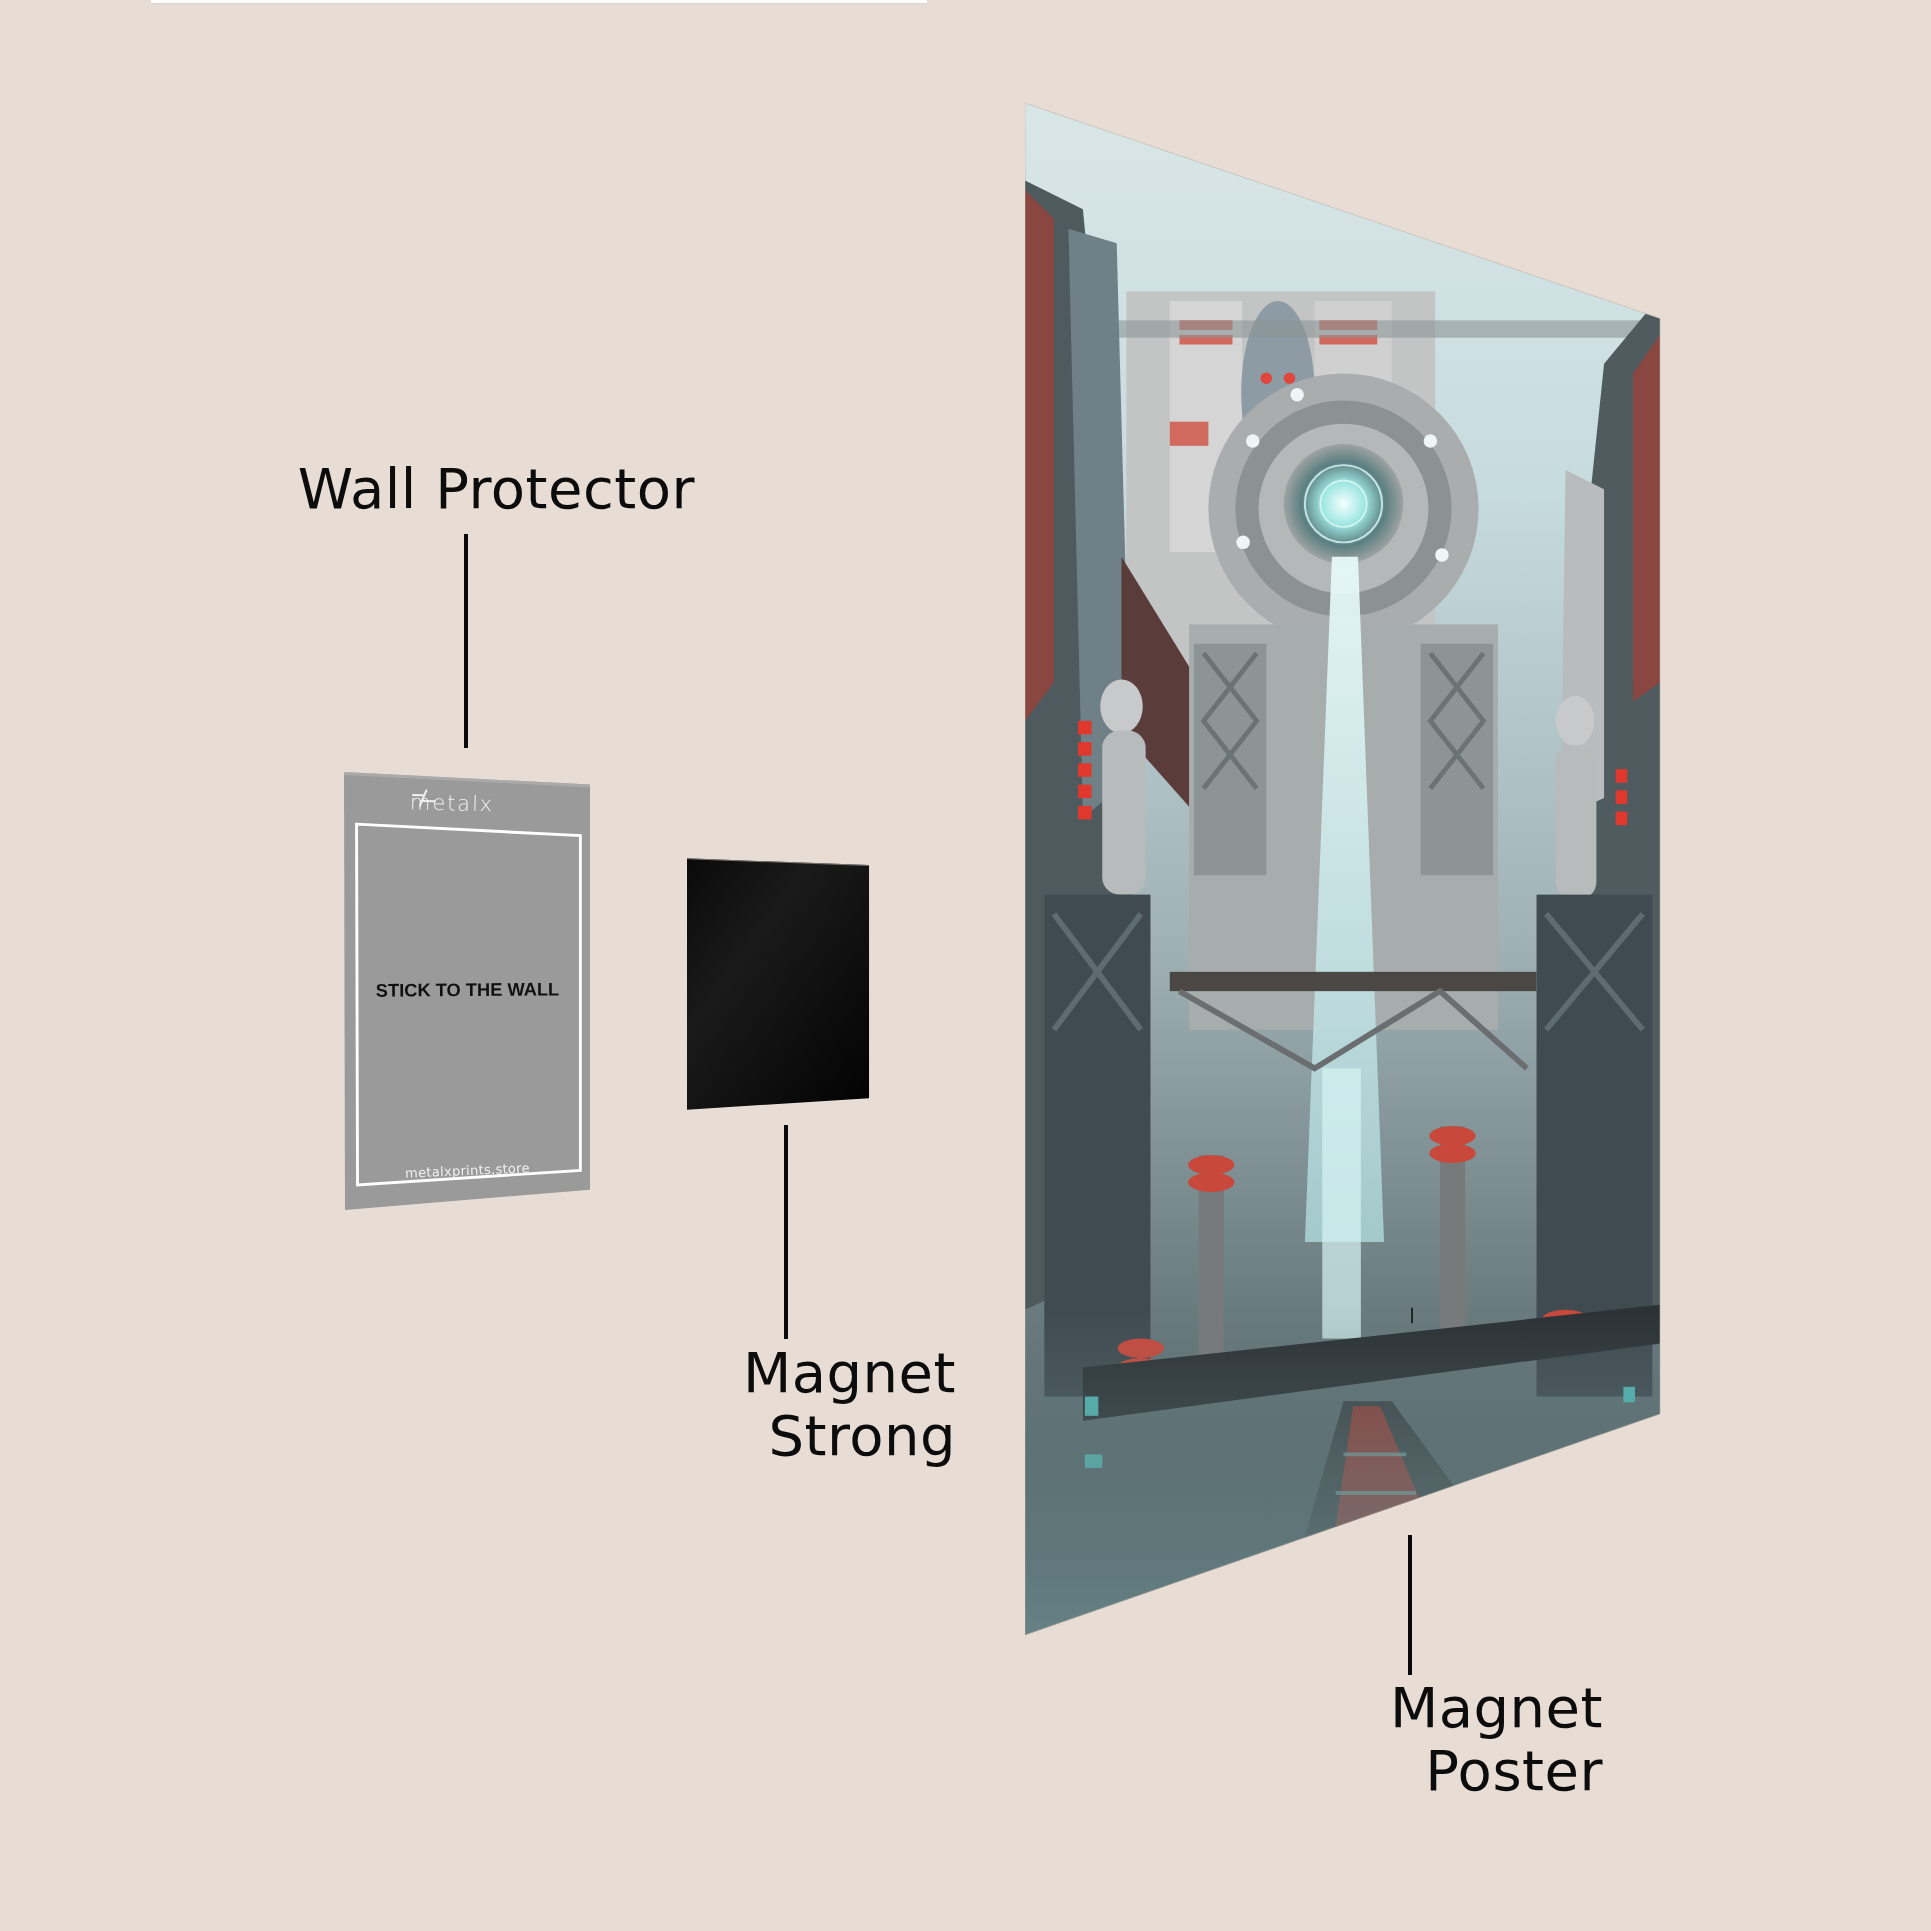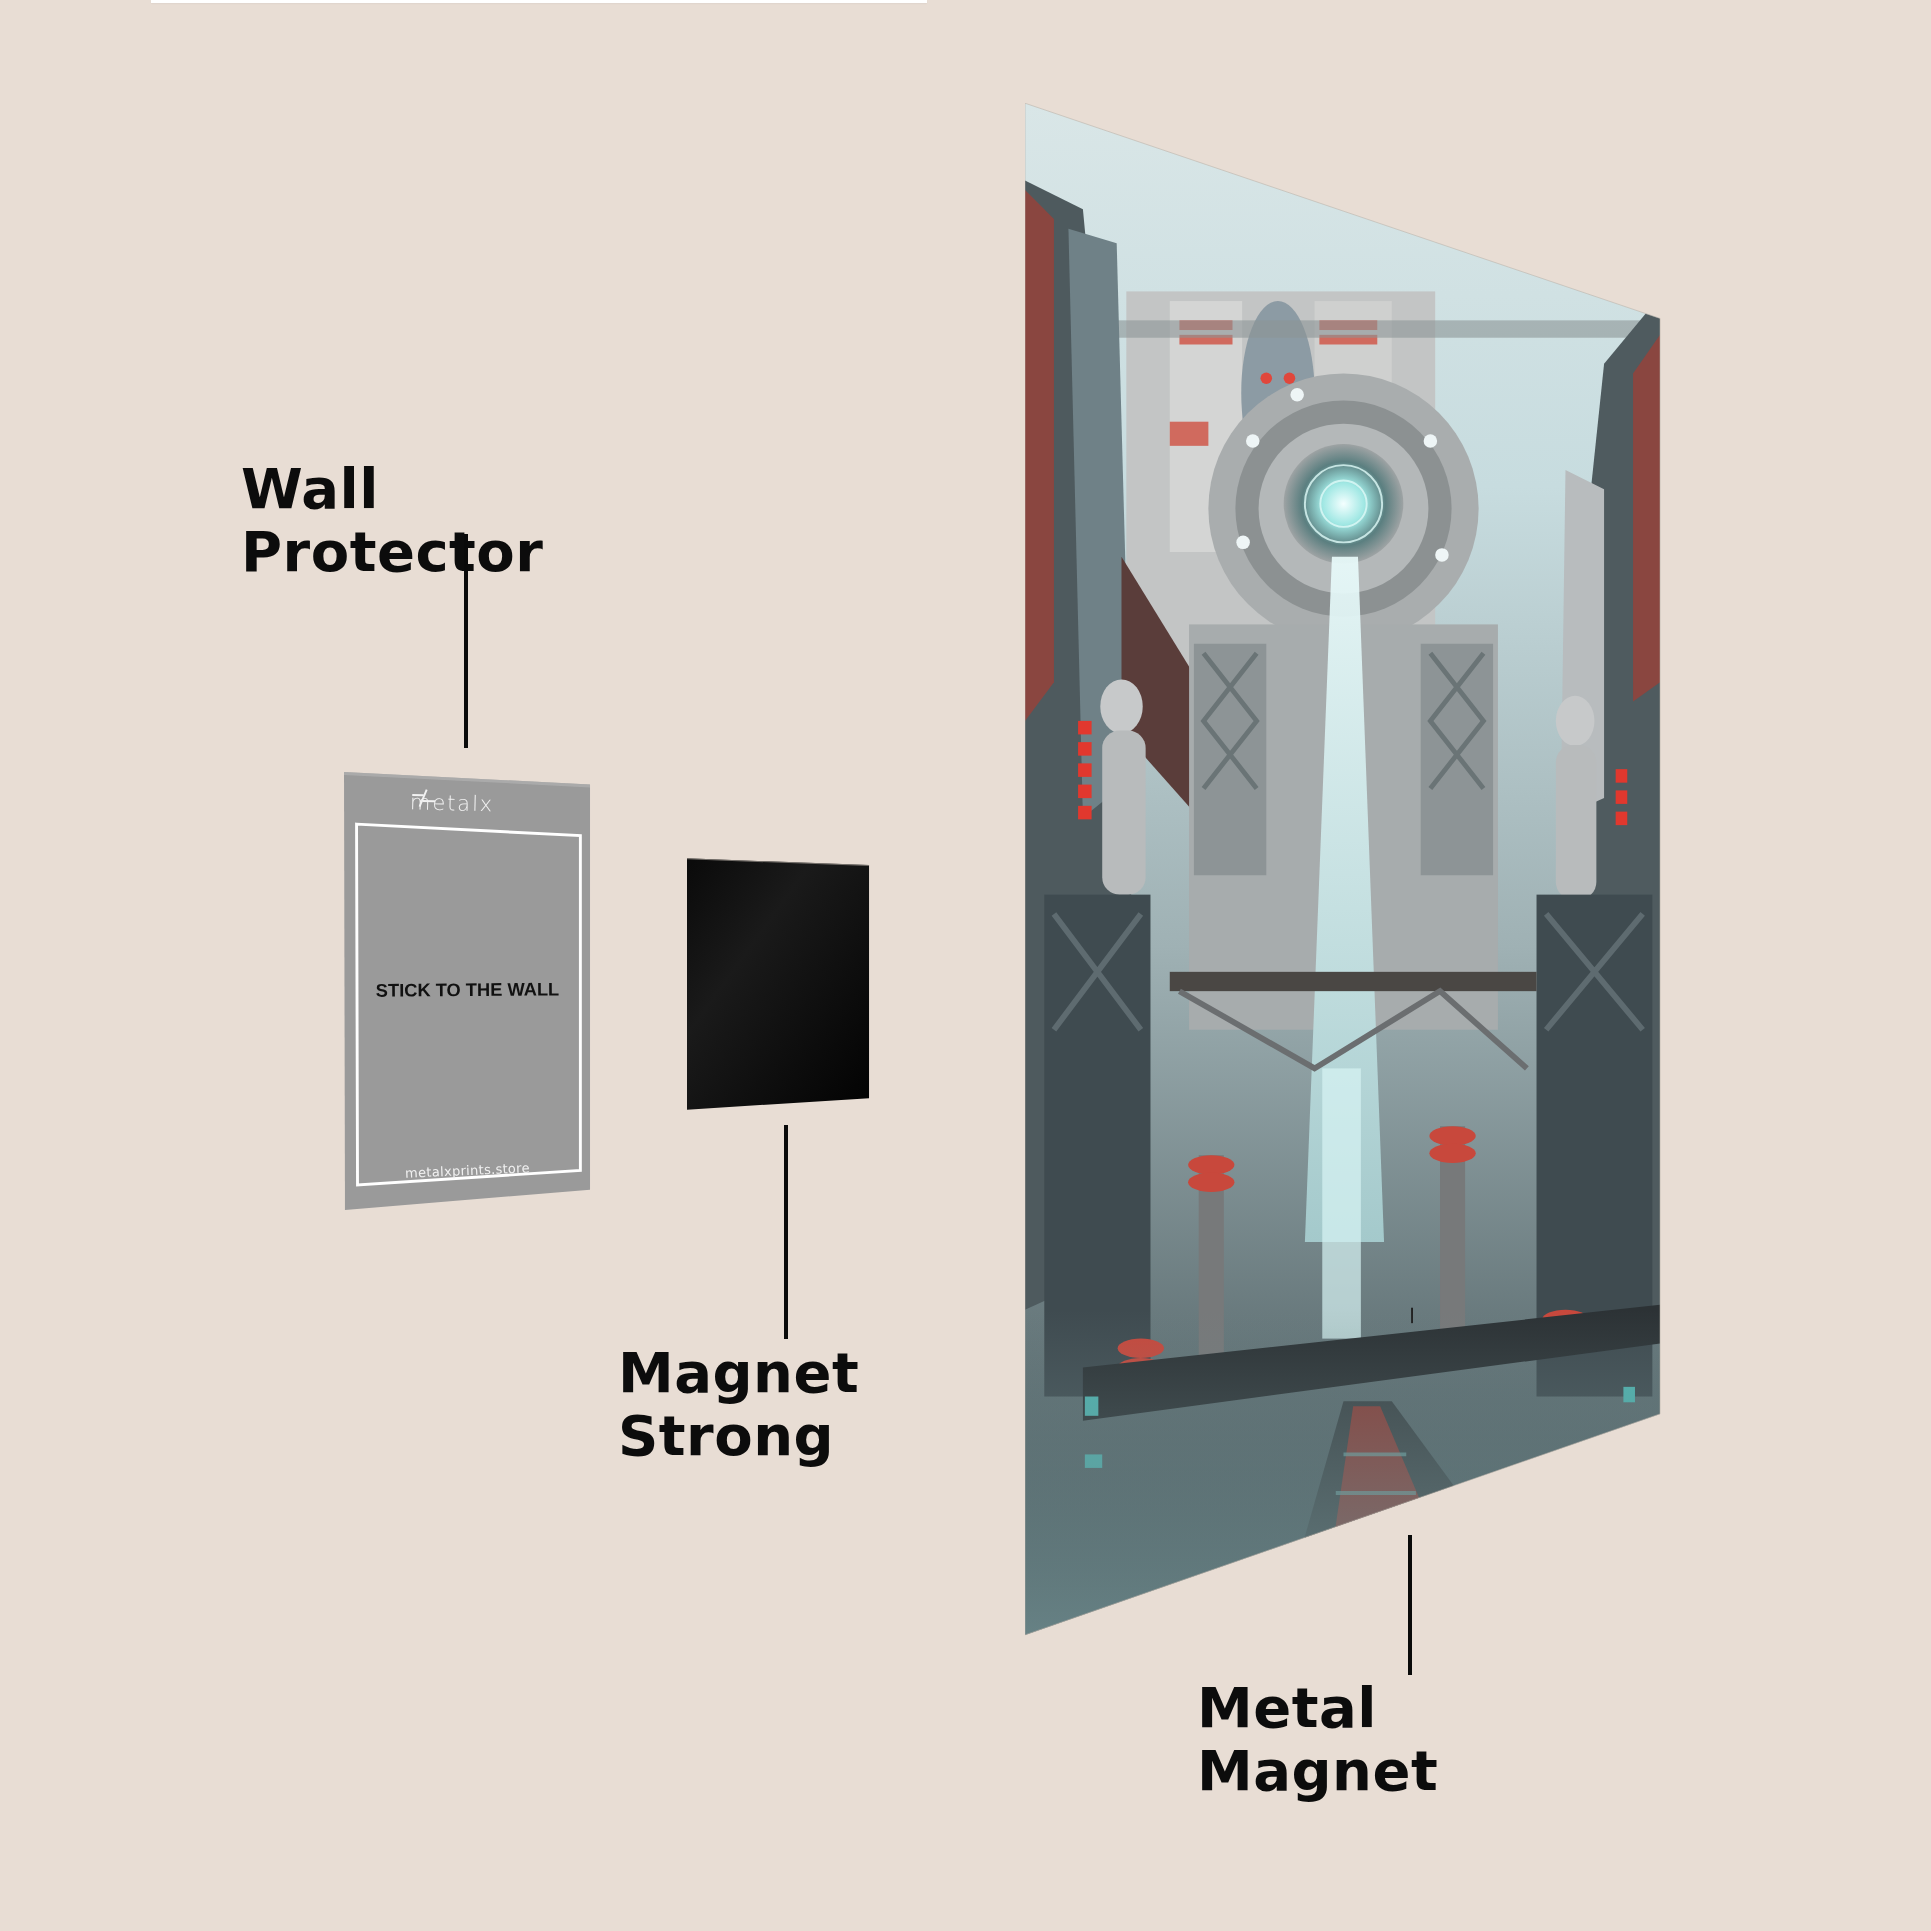--- a/index.html
+++ b/index.html
@@ -7,22 +7,22 @@
     width: 1931px; height: 1931px; position: relative; overflow: hidden;
     background: #e8ddd4;
     font-family: "DejaVu Sans", sans-serif;
     color: #0b0b0b;
   }
   .top-bar {
     position: absolute; left: 151px; top: 0; width: 776px; height: 2.9px;
     background: #ffffff; box-shadow: 0 1px 1.9px rgba(0,0,0,0.04);
   }
   .label {
-    position: absolute; font-weight: 700; letter-spacing: 0.5px;
-    color: #0c0c0c; text-align: left; line-height: 1.12;
+    position: absolute; font-weight: 400; letter-spacing: 0.5px;
+    color: #0c0c0c; text-align: right; line-height: 1.12;
   }
   .label-wall { left: 241px; top: 458px; width: 454px; font-size: 56px; }
   .label-magnet { left: 618px; top: 1342px; width: 338px; font-size: 56px; }
   .label-magnet span { display: block; }
   .label-poster { left: 1197px; top: 1677px; width: 406px; font-size: 56px; }
 
   .connector { position: absolute; width: 3.9px; background: #0a0a0a; }
   .conn-wall { left: 464px; top: 534px; height: 214px; }
   .conn-magnet { left: 784px; top: 1125px; height: 214px; }
   .conn-poster { left: 1408px; top: 1535px; height: 140px; }
@@ -60,21 +60,21 @@
 
 <div class="label label-wall">Wall Protector</div>
 <div class="connector conn-wall"></div>
 
 <div class="label label-magnet">
   <span>Magnet</span>
   <span>Strong</span>
 </div>
 <div class="connector conn-magnet"></div>
 
-<div class="label label-poster">Metal Magnet</div>
+<div class="label label-poster">Magnet Poster</div>
 <div class="connector conn-poster"></div>
 
 <div class="protector-wrap">
   <svg width="247" height="438" viewBox="0 0 256 454">
     <polygon points="0,0 255,13 255,433 1,454" fill="#9a9a9a"></polygon>
     <polygon points="0,0 255,13 255,16 0,3" fill="#b5b5b5" opacity="0.6"></polygon>
     <polygon points="13,54 245,66 245,413 14,428" fill="none" stroke="#ffffff" stroke-width="3"></polygon>
   </svg>
   <div class="protector-logo">
     <svg width="27" height="21" viewBox="0 0 28 22">

